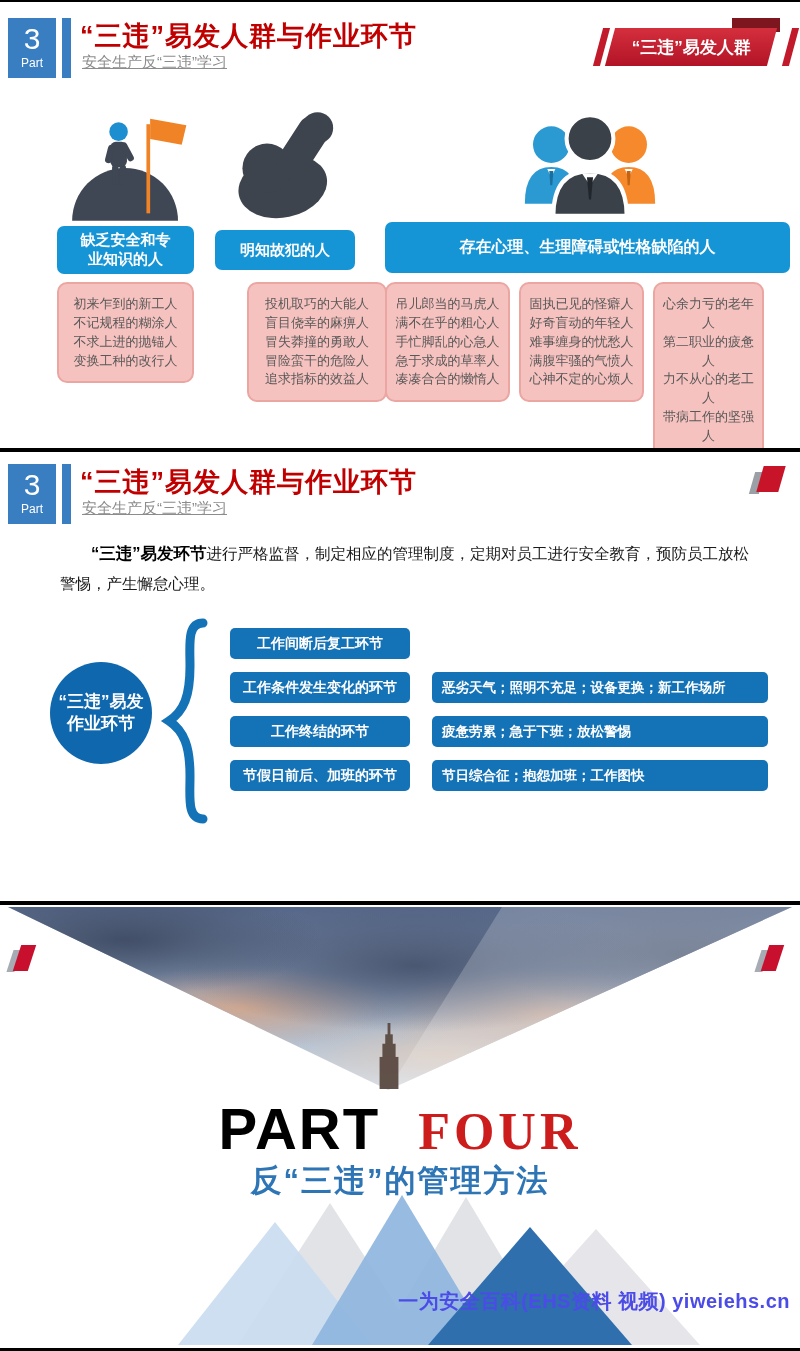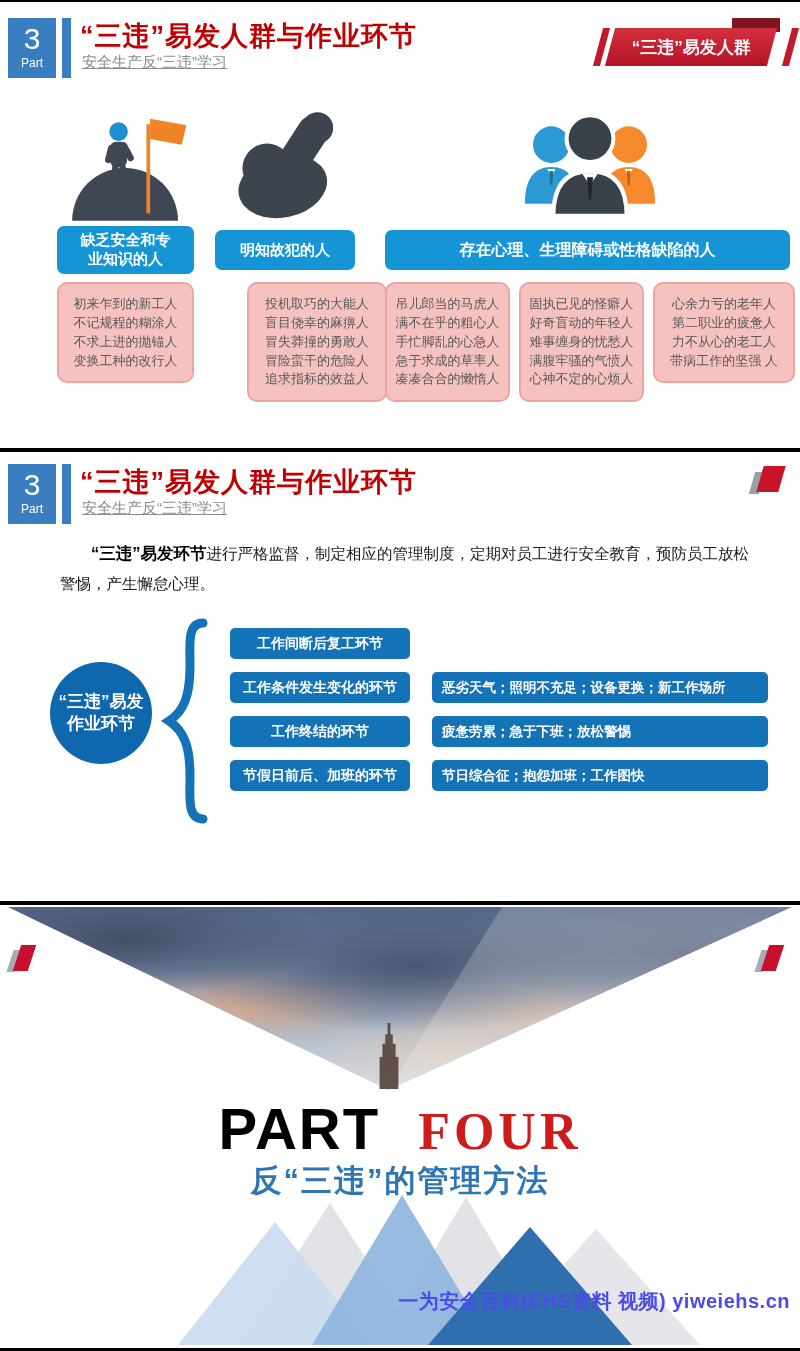--- a/index.html
+++ b/index.html
@@ -141,21 +141,21 @@
         <circle cx="80" cy="28" r="23" fill="#3a4149" stroke="#fff" stroke-width="4"></circle>
         <path d="M44,104 Q44,60 80,60 Q116,60 116,104 Z" fill="#3a4149" stroke="#fff" stroke-width="4"></path>
         <polygon points="72,62 80,74 88,62" fill="#fff"></polygon>
         <polygon points="77,66 83,66 81,88 79,88" fill="#20262c"></polygon>
       </g>
     </svg>
   </div>
 
   <div class="bluelabel" style="left:57px;top:224px;width:137px;height:48px;font-size:15px;line-height:1.25;padding:0 18px;">缺乏安全和专业知识的人</div>
   <div class="bluelabel" style="left:215px;top:228px;width:140px;height:40px;font-size:15px;">明知故犯的人</div>
-  <div class="bluelabel" style="left:385px;top:228px;width:405px;height:40px;font-size:16px;">存在心理、生理障碍或性格缺陷的人</div>
+  <div class="bluelabel" style="left:385px;top:220px;width:405px;height:51px;font-size:16px;">存在心理、生理障碍或性格缺陷的人</div>
 
   <div class="pinkbox" style="left:57px;top:280px;width:137px;">
     <div>初来乍到的新工人</div>
     <div>不记规程的糊涂人</div>
     <div>不求上进的抛锚人</div>
     <div>变换工种的改行人</div>
   </div>
   <div class="pinkbox" style="left:215px;top:280px;width:140px;margin-left:32px;">
     <div>投机取巧的大能人</div>
     <div>盲目侥幸的麻痹人</div>
@@ -170,21 +170,21 @@
     <div>急于求成的草率人</div>
     <div>凑凑合合的懒惰人</div>
   </div>
   <div class="pinkbox" style="left:519px;top:280px;width:125px;">
     <div>固执已见的怪癖人</div>
     <div>好奇盲动的年轻人</div>
     <div>难事缠身的忧愁人</div>
     <div>满腹牢骚的气愤人</div>
     <div>心神不定的心烦人</div>
   </div>
-  <div class="pinkbox" style="left:653px;top:280px;width:142px;">
+  <div class="pinkbox" style="left:653px;top:280px;width:111px;">
     <div>心余力亏的老年人</div>
     <div>第二职业的疲惫人</div>
     <div>力不从心的老工人</div>
     <div>带病工作的坚强 人</div>
   </div>
 </div>
 
 <div class="slide" id="slide2">
   <div class="hdr-partbox" style="top:12px;">
     <div class="num">3</div>

